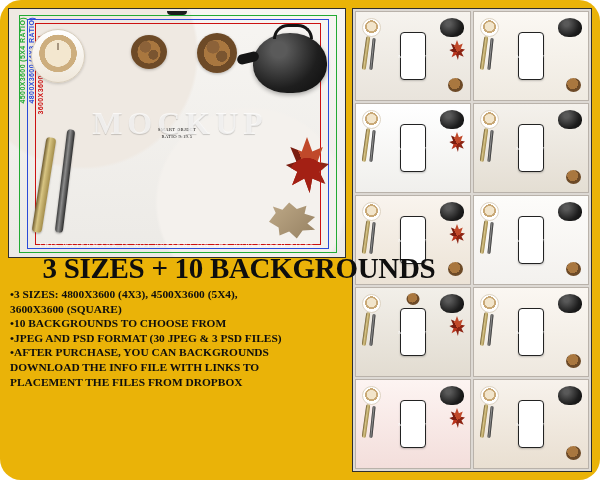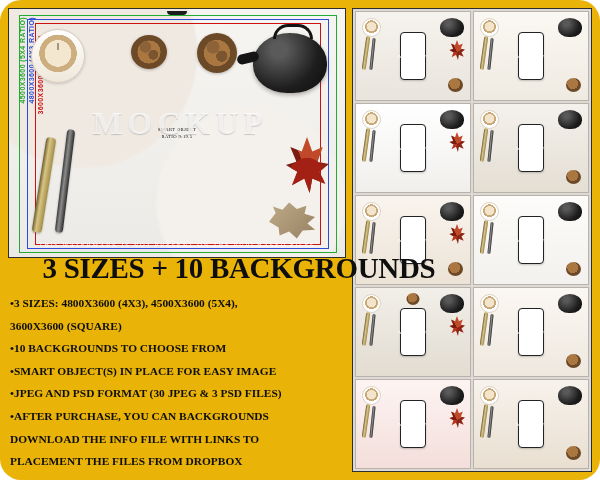--- a/index.html
+++ b/index.html
@@ -189,21 +189,21 @@
   .headline{
     position:absolute;left:0;top:252px;width:478px;text-align:center;
     font-size:29px;font-weight:bold;letter-spacing:-.3px;color:#0e0e0e;
     font-family:"Liberation Serif", serif;
   }
   .bullets{
     position:absolute;left:10px;top:288px;width:348px;
     font-size:11.4px;line-height:13.6px;font-weight:bold;color:#0e0e0e;
     font-family:"Liberation Serif", serif;
   }
-  .bullets p{margin:9px 0 1px 0;}
+  .bullets p{margin:0 0 1px 0;}
   .bullets u{text-decoration:underline;}
 </style>
 </head>
 <body>
 
 <div class="canvas">
 
   <div class="left-panel">
     <div class="scene-bg"></div>
 
@@ -352,20 +352,19 @@
     </div>
 
   </div>
 
   <div class="headline">3 SIZES + 10 BACKGROUNDS</div>
 
   <div class="bullets">
     <p>•3 SIZES: 4800X3600 (4X3), 4500X3600 (5X4),</p>
     <p>3600X3600 (SQUARE)</p>
     <p>•10 BACKGROUNDS TO CHOOSE FROM</p>
-    <p>•SMART OBJECT(S) IN PLACE FOR EASY IMAGE</p>
     <p>•JPEG AND PSD FORMAT (30 JPEG &amp; 3 PSD FILES)</p>
     <p>•AFTER PURCHASE, YOU CAN BACKGROUNDS</p>
     <p>DOWNLOAD THE INFO FILE WITH LINKS TO</p>
     <p>PLACEMENT THE FILES FROM DROPBOX</p>
   </div>
 
 </div>
 
 </body></html>

